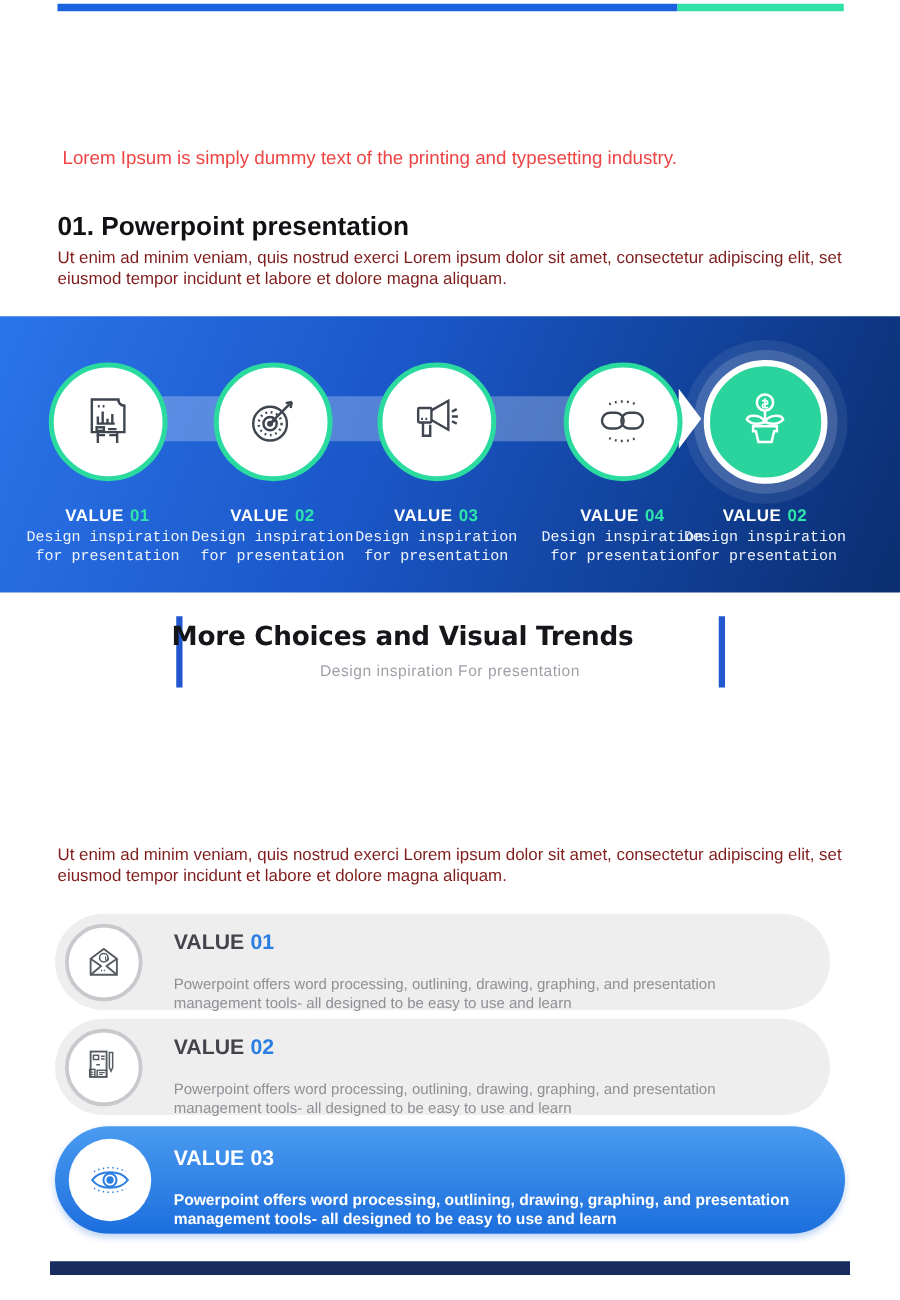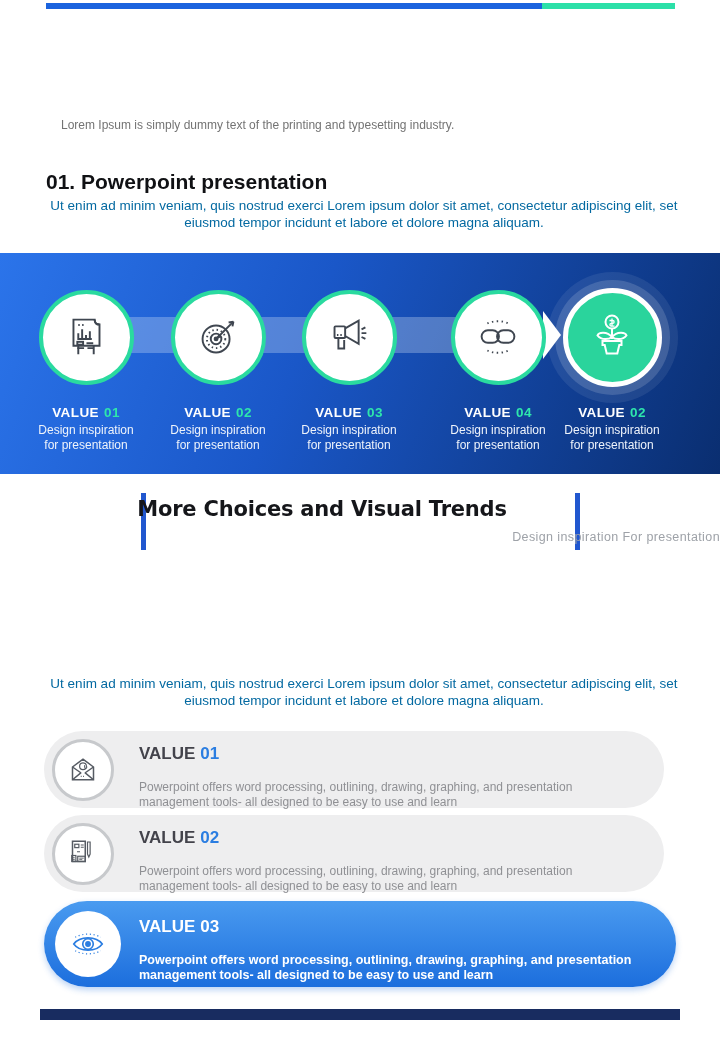--- a/index.html
+++ b/index.html
@@ -11,24 +11,24 @@
   
   .bar { position:absolute; }
   .top-bar-blue  { left:46px; top:3px; width:496px; height:6px; background:#1b63de; }
   .top-bar-teal  { left:542px; top:3px; width:133px; height:6px; background:#2ce0a8; }
   .bottom-bar    { left:40px; top:1009px; width:640px; height:11px; background:#182c60; }
 
   
   .title { position:absolute; left:46px; top:70px; font-size:29px; font-weight:800;
            color:#17181d; letter-spacing:-0.4px; font-family:"DejaVu Sans", sans-serif; }
   .title .initial { color:#2a7ae2; }
-  .subtitle { position:absolute; left:61px; top:118px; font-size:12px; color:#737373; }
+  .subtitle { position:absolute; left:50px; top:118px; font-size:15px; color:#ef4444; }
 
   .sec-heading { position:absolute; left:46px; font-size:21px; font-weight:700; color:#101114; }
-  .sec-body { position:absolute; left:46px; width:636px; font-size:13.5px; color:#0369a1; line-height:17px;text-align:center; }
+  .sec-body { position:absolute; left:46px; width:636px; font-size:13.5px; color:#7f1d1d; line-height:17px; }
   .s1-heading { top:170px; } .s1-body { top:197px; }
   .s2-heading { top:647px; } .s2-body { top:675px; }
 
   
   .banner { position:absolute; left:0; top:253px; width:720px; height:221px;
             background:linear-gradient(112deg,#2b74ea 0%, #1a57c8 42%, #0a2e70 100%); }
   .band { position:absolute; left:80px; top:64px; width:452px; height:36px;
           background:rgba(218,232,250,0.30); }
   .arrow { position:absolute; left:523px; top:56px; z-index:1; }
   .b-item { position:absolute; top:28px; width:130px; display:flex; flex-direction:column;
@@ -36,29 +36,29 @@
   .b-item-1 { left:21px; } .b-item-2 { left:153px; } .b-item-3 { left:284px; }
   .b-item-4 { left:433px; } .b-item-5 { left:547px; }
   .circle-slot { height:112px; display:flex; align-items:center; justify-content:center; }
   .b-circle { width:95px; height:95px; border-radius:50%; background:#ffffff;
               border:4px solid #2ada9f; display:flex; align-items:center; justify-content:center; }
   .b-circle-hero { width:99px; height:99px; border-radius:50%; background:#2ad49c;
               border:5px solid #ffffff; display:flex; align-items:center; justify-content:center;
               box-shadow:0 0 0 8px rgba(255,255,255,0.15), 0 0 0 16px rgba(255,255,255,0.08); }
   .v-label { margin-top:12px; font-size:13.5px; font-weight:700; color:#ffffff; letter-spacing:0.4px; }
   .v-label .v-num { color:#2ee6ac; margin-left:5px; }
-  .v-desc { margin-top:3px; font-size:12px; color:#eef3fb; line-height:14.5px; }
+  .v-desc { margin-top:3px; font-size:12px; color:#eef3fb; line-height:14.5px;font-family:Liberation Mono, monospace; }
 
   
   .div-bar { position:absolute; top:493px; width:5px; height:57px; background:#2157cf; }
   .div-bar-left { left:141px; } .div-bar-right { left:575px; }
   .div-title { position:absolute; left:0; top:497px; width:644px; text-align:center;
                font-size:21px; font-weight:800; color:#15161a; letter-spacing:-0.2px;
                font-family:"DejaVu Sans", sans-serif; }
-  .div-sub { position:absolute; left:0; top:530px; width:720px; text-align:right;
+  .div-sub { position:absolute; left:0; top:530px; width:720px; text-align:center;
              font-size:12.5px; color:#9ea2a8; letter-spacing:0.4px; }
 
   
   .row { position:absolute; left:44px; width:620px; height:77px; background:#eeeeef; border-radius:39px; }
   .row-1 { top:731px; } .row-2 { top:815px; }
   .row-3 { top:901px; width:632px; height:86px; border-radius:43px;
            background:linear-gradient(180deg,#4a9bf0,#1c6edd);
            box-shadow:0 3px 6px rgba(30,110,220,0.30); }
   .row-circle { position:absolute; left:8px; top:50%; transform:translateY(-50%);
                 width:62px; height:62px; border-radius:50%; background:#ffffff;

